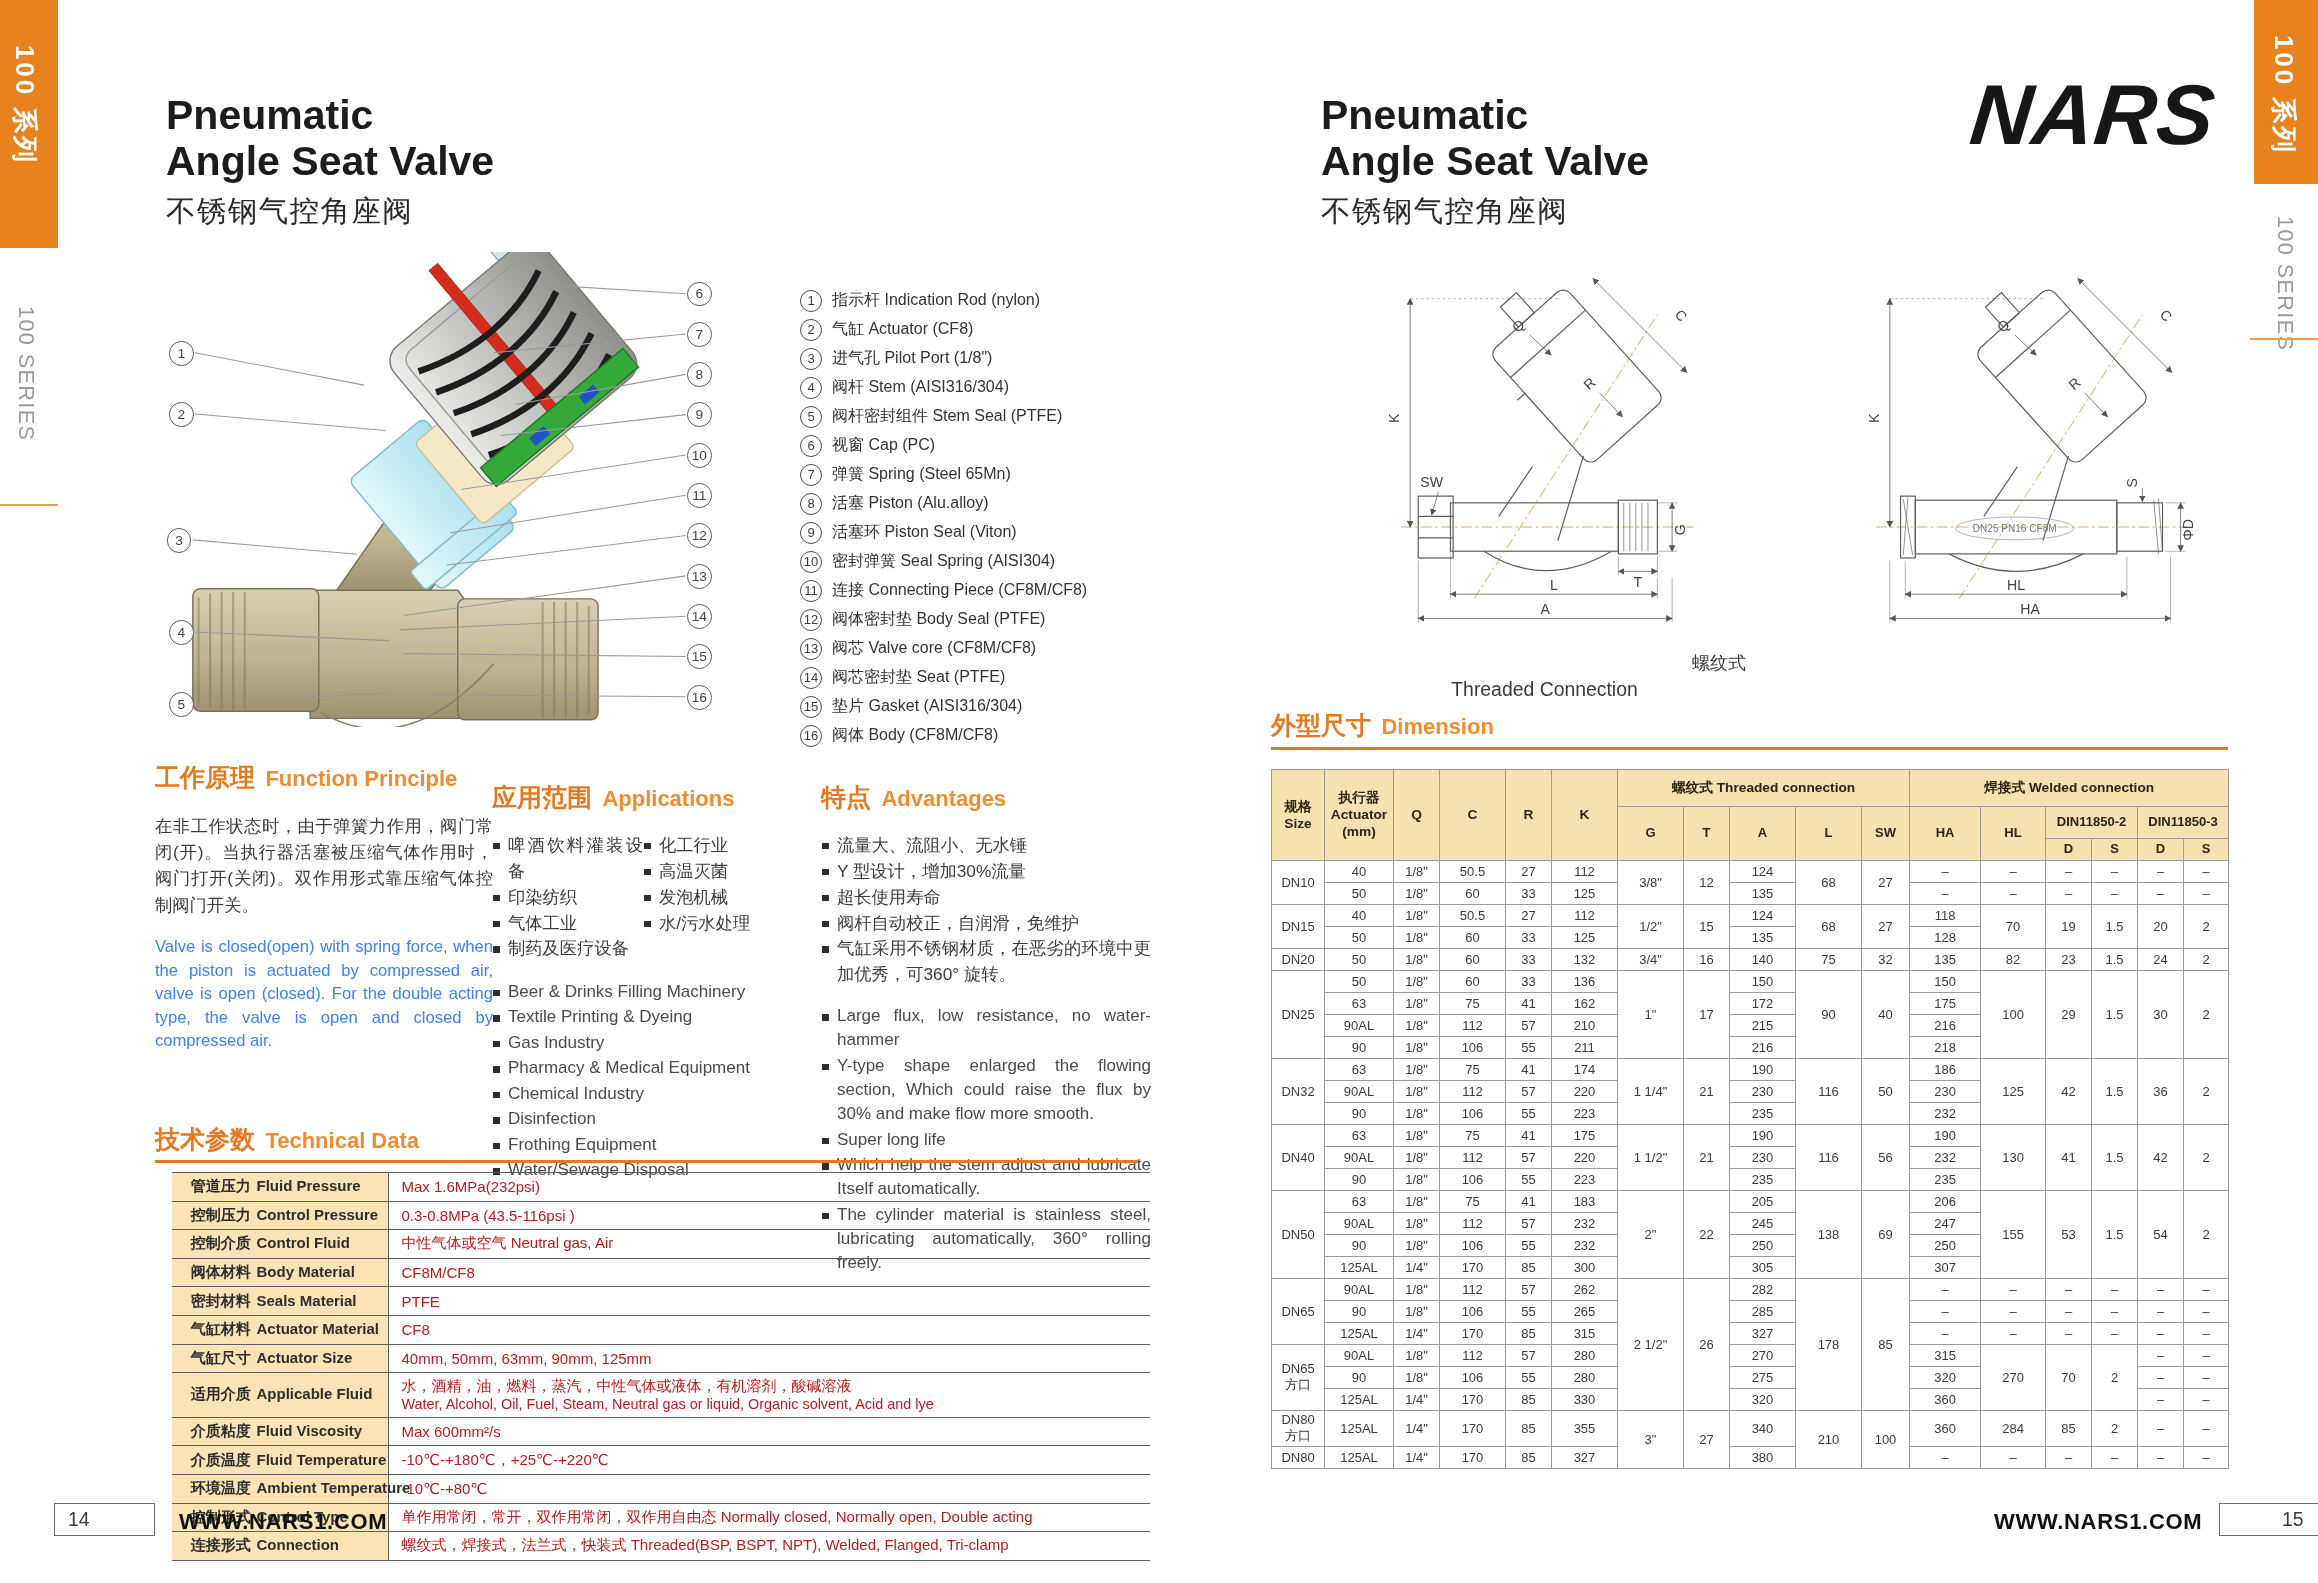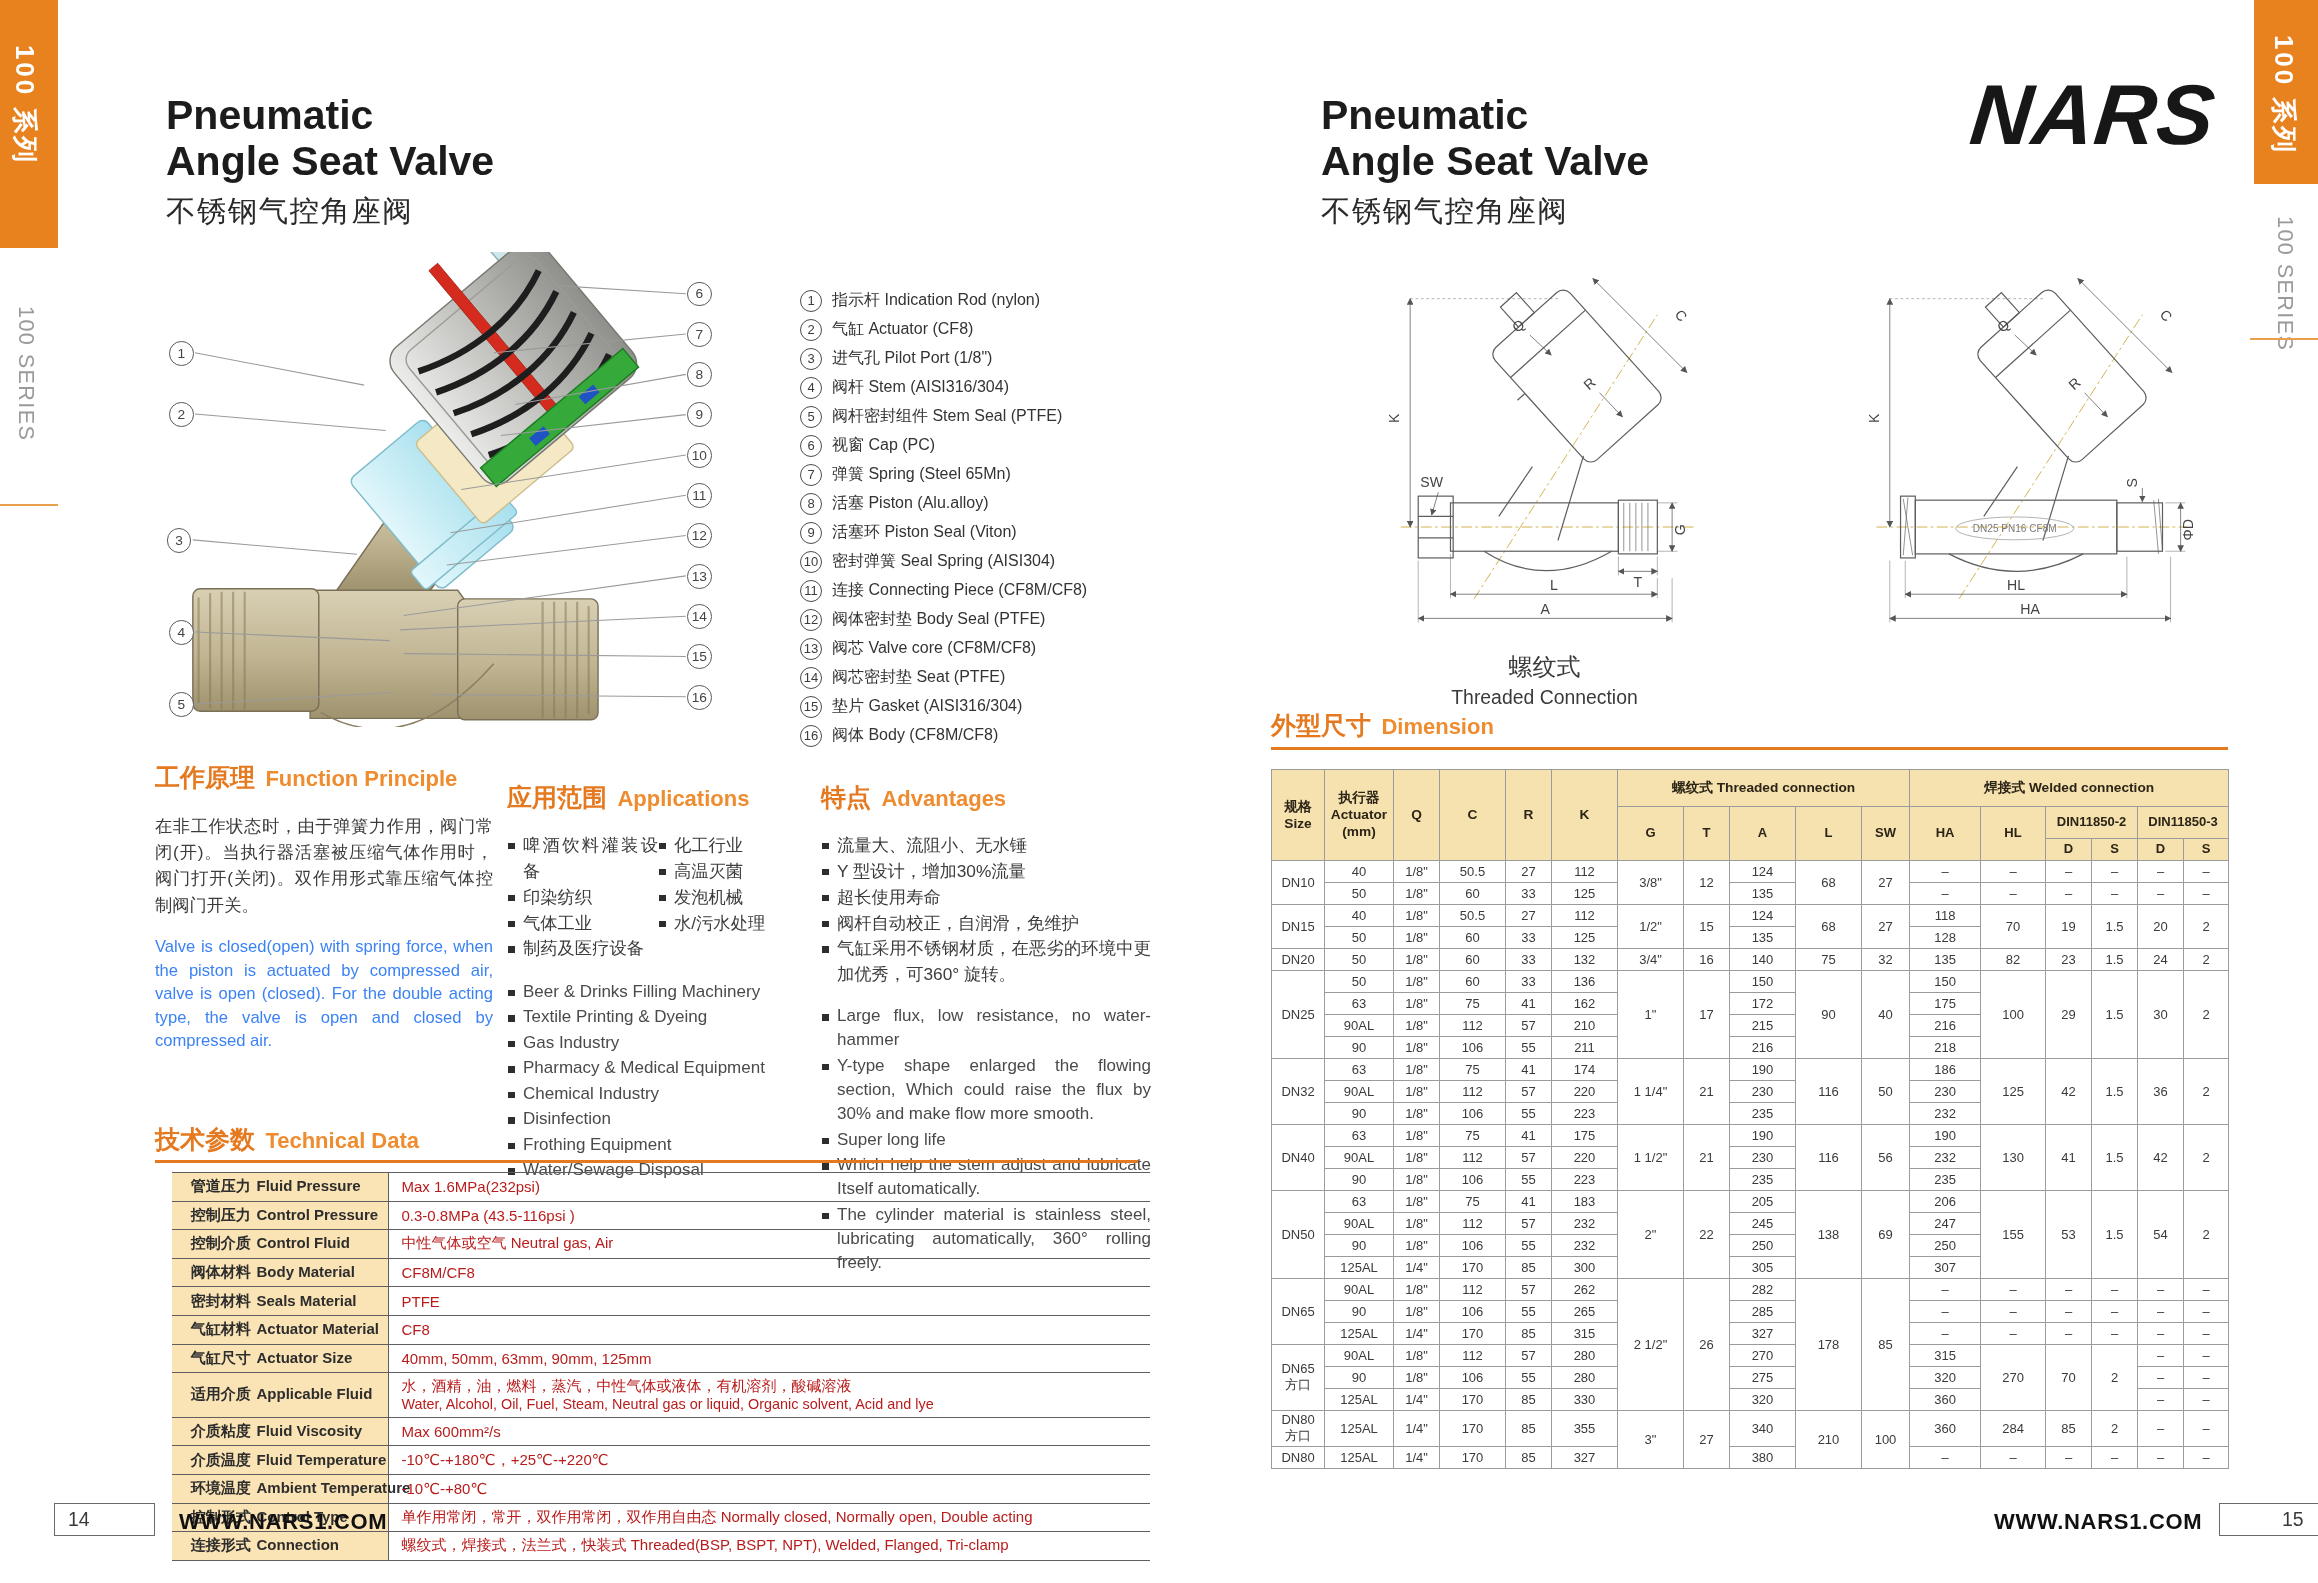--- a/index.html
+++ b/index.html
@@ -51,21 +51,21 @@
   table.dim thead tr.h2 th{height:32px;}
   table.dim thead tr.h3 th{height:21.6px;}
   table.dim tbody td{height:22px;background:#fff;white-space:pre-line;}
   table.dim tbody tr.grp td{border-top:1.4px solid #4d4d4d;}
   table.dim{border-top:1.4px solid #333;border-bottom:1.4px solid #333;}
   table.dim thead{border-bottom:1.4px solid #333;}
   
   .rule{position:absolute;height:2.9px;background:#E4791F;}
   
   .caption{position:absolute;text-align:center;color:#3a3a3a;}
-  .caption .zh{font-size:24px;display:block;}
+  .caption .zh{font-size:18px;display:block;text-align:right;}
   .caption .en{font-size:19.4px;display:block;margin-top:2.9px;}
   svg text{font-family:"Liberation Sans","DejaVu Sans",sans-serif;}
   
   .pagebox{position:absolute;border:1.4px solid #6a6a6a;width:101px;height:33px;font-size:19.4px;color:#3a3a3a;
            display:flex;align-items:center;box-sizing:border-box;}
   .site{position:absolute;font-size:22px;font-weight:bold;color:#111;letter-spacing:0.7px;}
 </style>
 </head>
 <body>
 
@@ -245,21 +245,21 @@
 
   <div class="abs" style="left:155px;top:761px;width:338px;">
     <div class="sec-title">
       <span class="zh">工作原理</span>
       <span class="en">Function Principle</span>
     </div>
     <div class="para-zh">在非工作状态时，由于弹簧力作用，阀门常闭(开)。当执行器活塞被压缩气体作用时，阀门打开(关闭)。双作用形式靠压缩气体控制阀门开关。</div>
     <div class="para-en">Valve is closed(open) with spring force, when the piston is actuated by compressed air, valve is open (closed). For the double acting type, the valve is open and closed by compressed air.</div>
   </div>
 
-  <div class="abs" style="left:507px;top:781px;width:302px;">
+  <div class="abs" style="left:492px;top:781px;width:302px;">
     <div class="sec-title">
       <span class="zh">应用范围</span>
       <span class="en">Applications</span>
     </div>
     <div class="two-col" style="margin-top:18.7px;">
       <ul class="blist" id="apps-zh1">
           <li>啤酒饮料灌装设备</li>
           <li>印染纺织</li>
           <li>气体工业</li>
           <li>制药及医疗设备</li>

